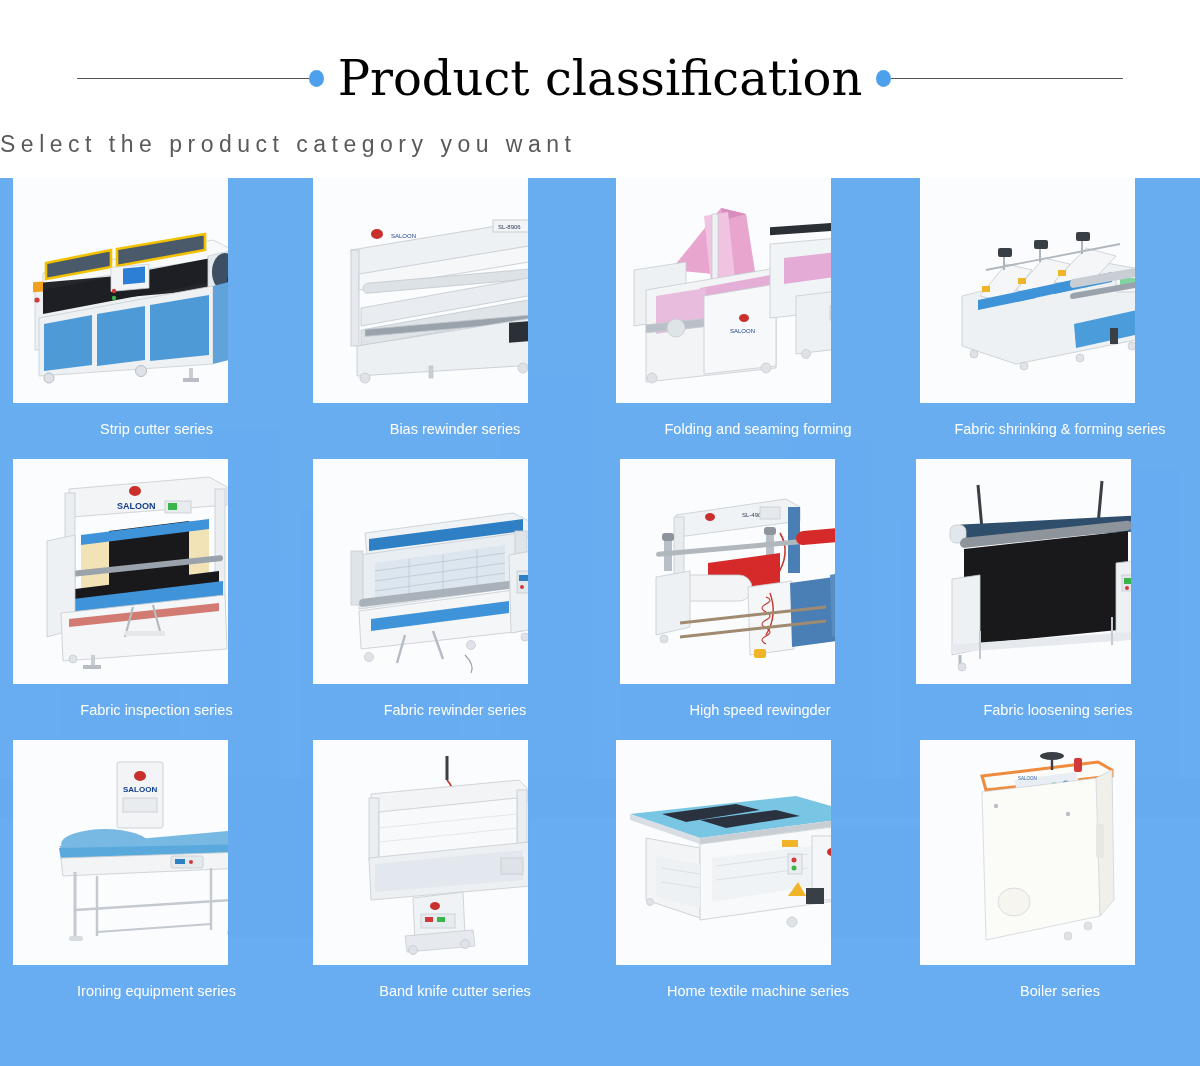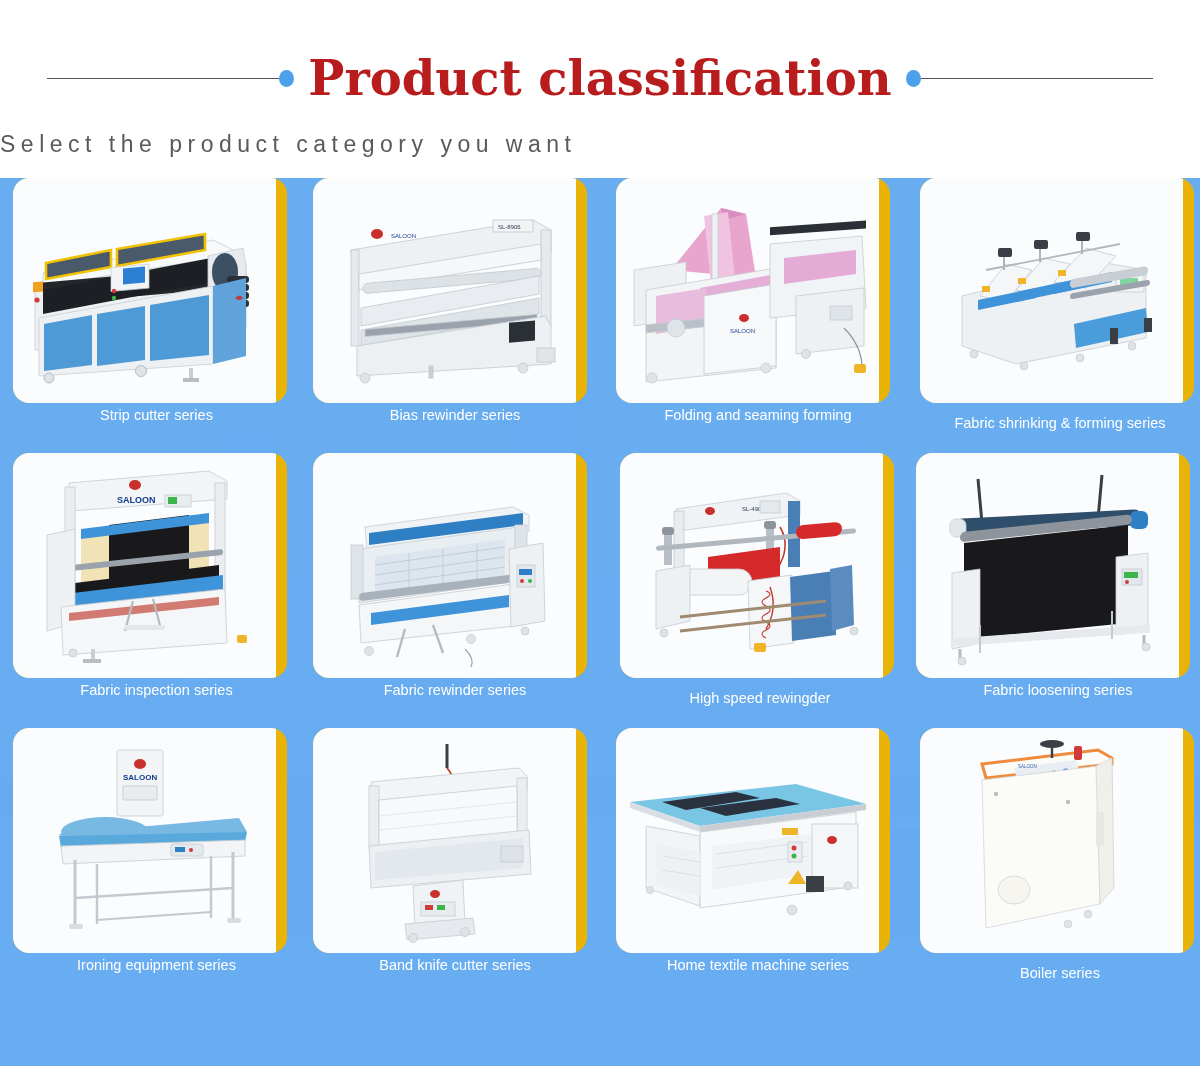--- a/index.html
+++ b/index.html
@@ -40,22 +40,22 @@
     height: 17px;
     border-radius: 50%;
     background: #4da0ec;
     flex: 0 0 auto;
   }
   .dot-left { margin-right: 14px; }
   .dot-right { margin-left: 14px; }
   .main-title {
     font-family: "DejaVu Serif", "Liberation Serif", serif;
     font-size: 48px;
-    font-weight: bold;
-    color: #b91c1c;
+    font-weight: normal;
+    color: #000000;
     letter-spacing: 0px;
     white-space: nowrap;
     line-height: 58px;
   }
   .subtitle {
     font-family: "Liberation Sans", sans-serif;
     font-size: 23px;
     color: #5a5a5a;
     letter-spacing: 5.5px;
     margin-top: 22px;
@@ -89,47 +89,46 @@
     z-index: 3;
     display: grid;
     grid-template-columns: repeat(4, 1fr);
     width: 1200px;
   }
   .card {
     position: relative;
     box-sizing: border-box;
   }
   .card-inner {
-    background: #eab308;
-    width: 274px;
+    background: #c4b5fd;
+    width: 215px;
     height: 225px;
     margin: 0 auto;
     position: relative;
     overflow: hidden;
-    border-radius: 16px;
   }
   .col1 .card-inner { margin-left: 13px; }
   .col2 .card-inner { margin-left: 13px; }
   .col3 .card-inner { margin-left: 16px; }
   .col4 .card-inner { margin-left: 20px; }
 
   .caption {
     color: #ffffff;
     font-size: 14.5px;
     text-align: center;
     line-height: 18px;
-    padding-top: 3px;
+    padding-top: 17px;
     padding-bottom: 21px;
     font-family: "Liberation Sans", sans-serif;
     white-space: nowrap;
   }
   .col1 .caption { padding-left: 13px; }
   .col2 .caption { padding-left: 10px; }
   .col3 .caption { padding-left: 16px; }
-  .col4 .caption { padding-left: 20px; margin-top: 8px; }
+  .col4 .caption { padding-left: 20px; }
 
   svg.machine { display: block; width: 263px; height: 225px; }
 </style>
 </head>
 <body>
 
 <div class="header">
   <div class="title-row">
     <div class="rule rule-left"></div>
     <div class="dot dot-left"></div>

